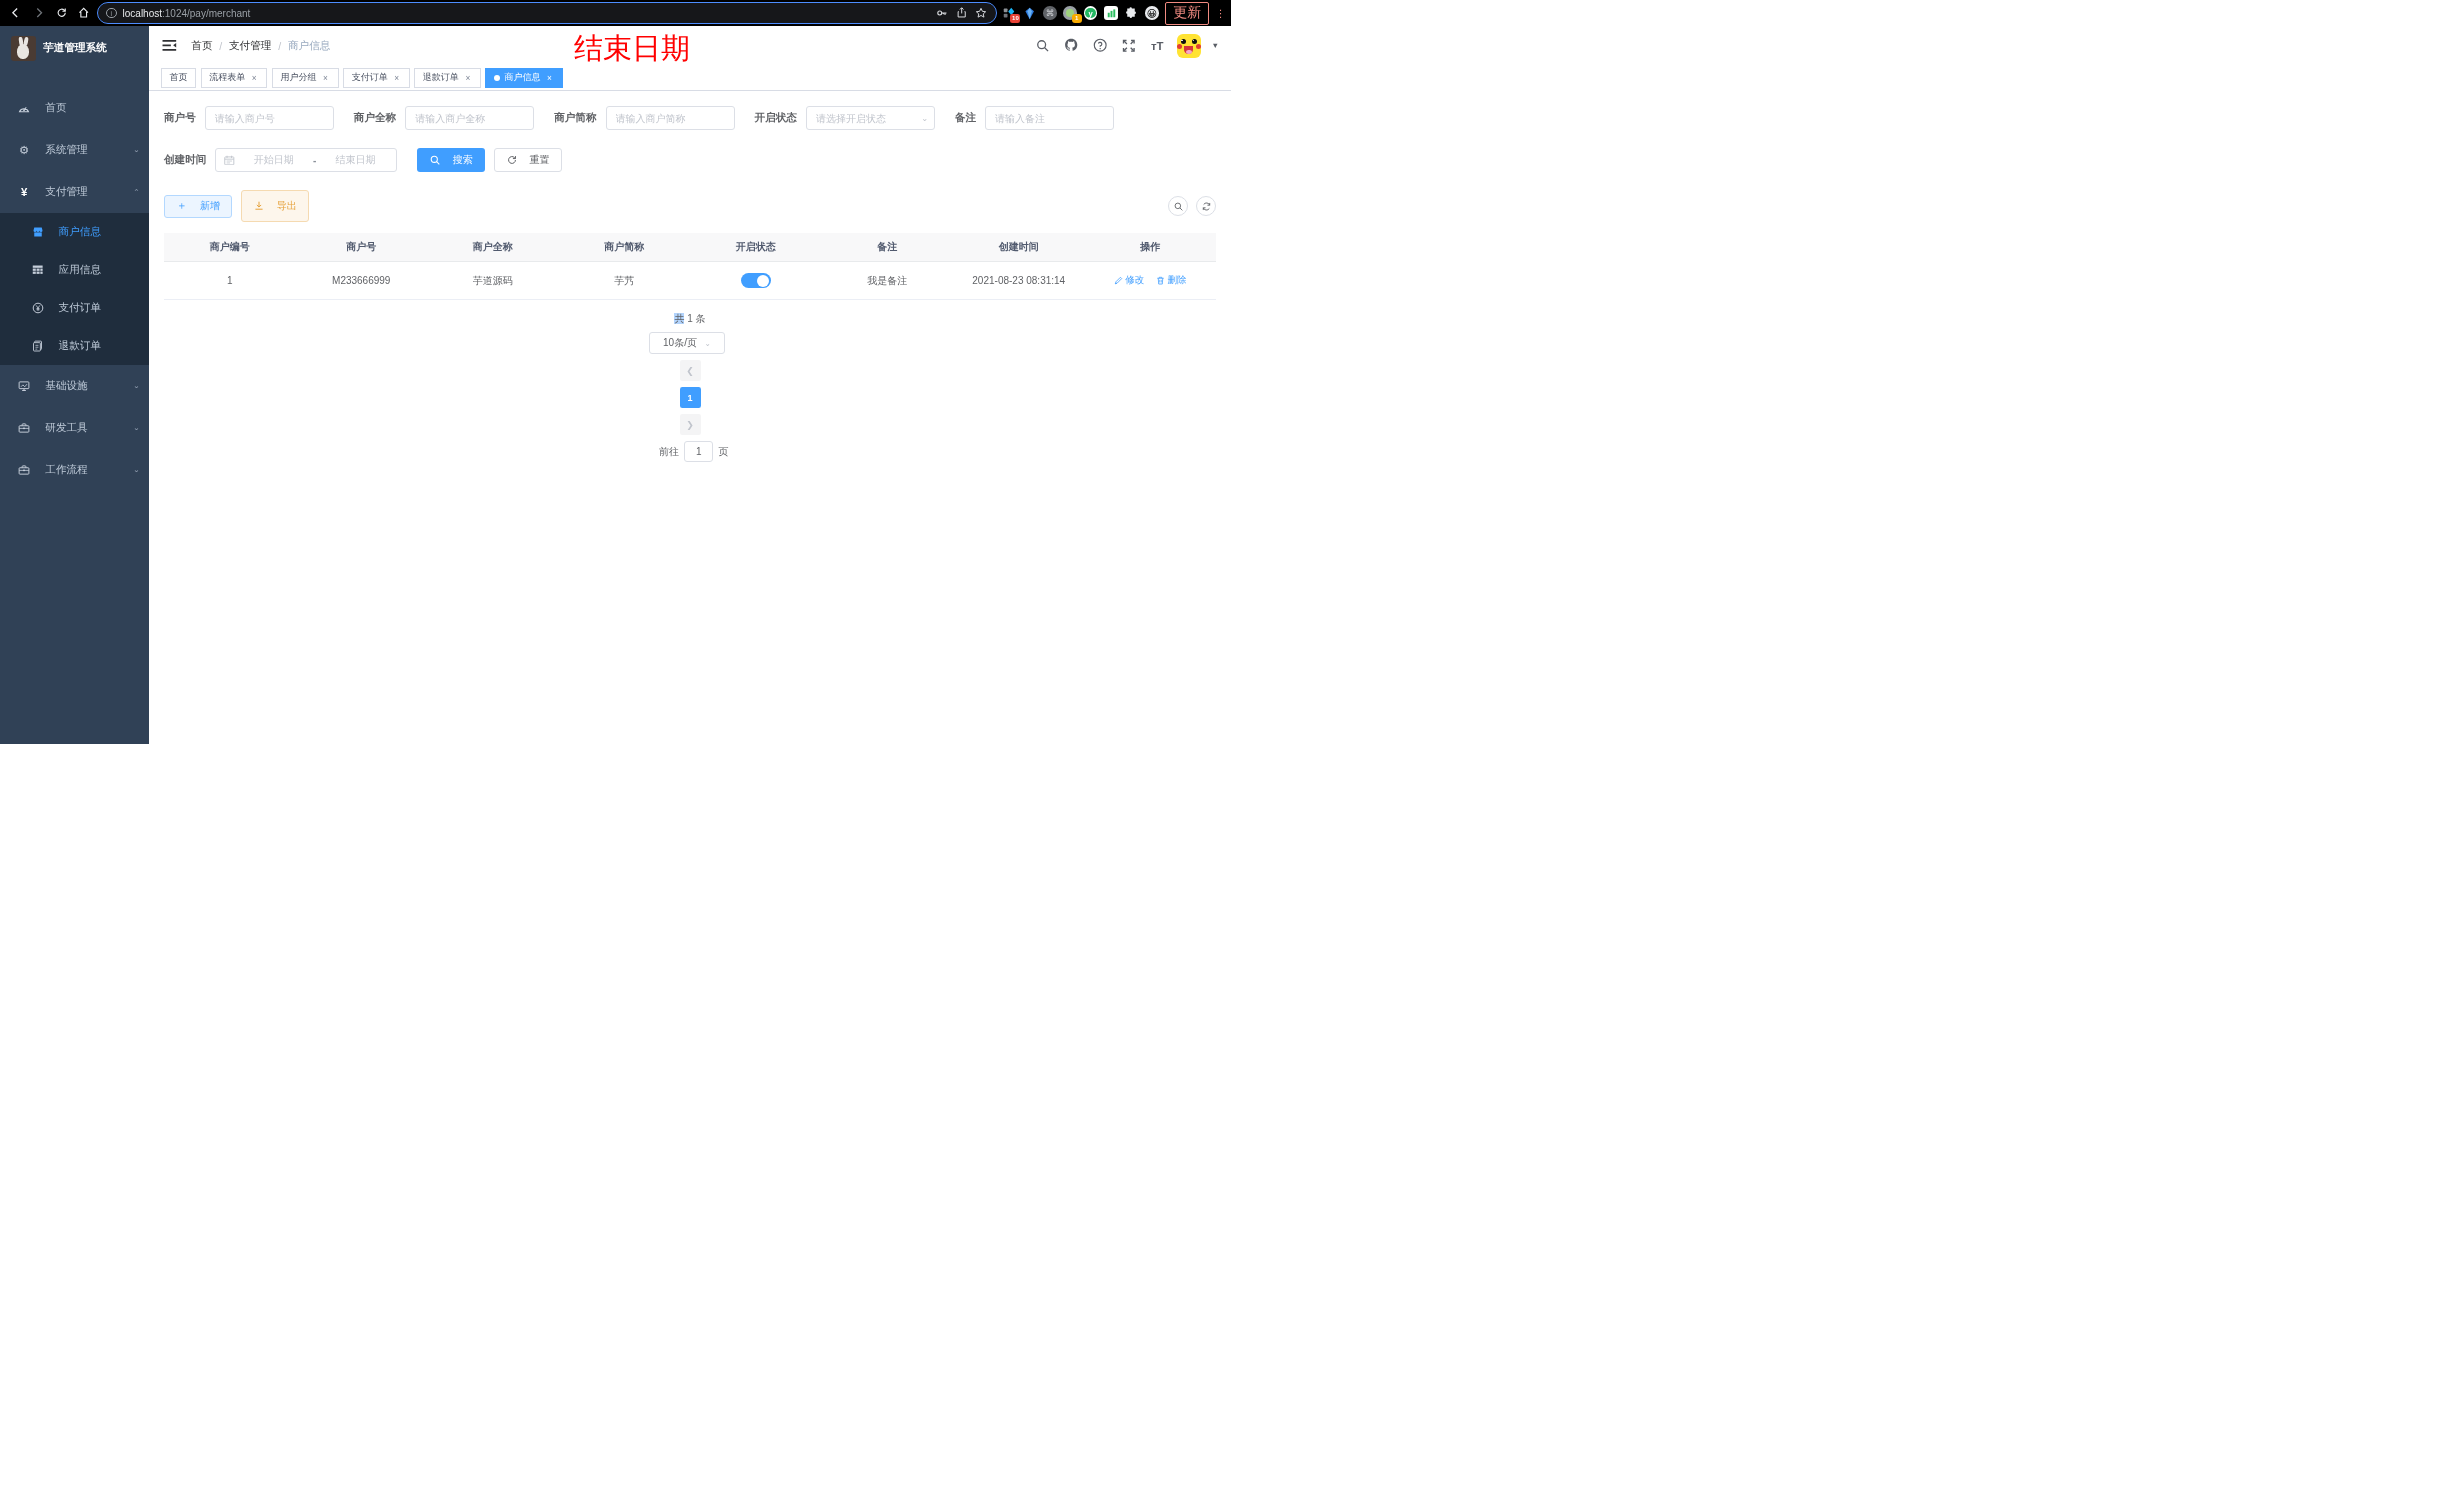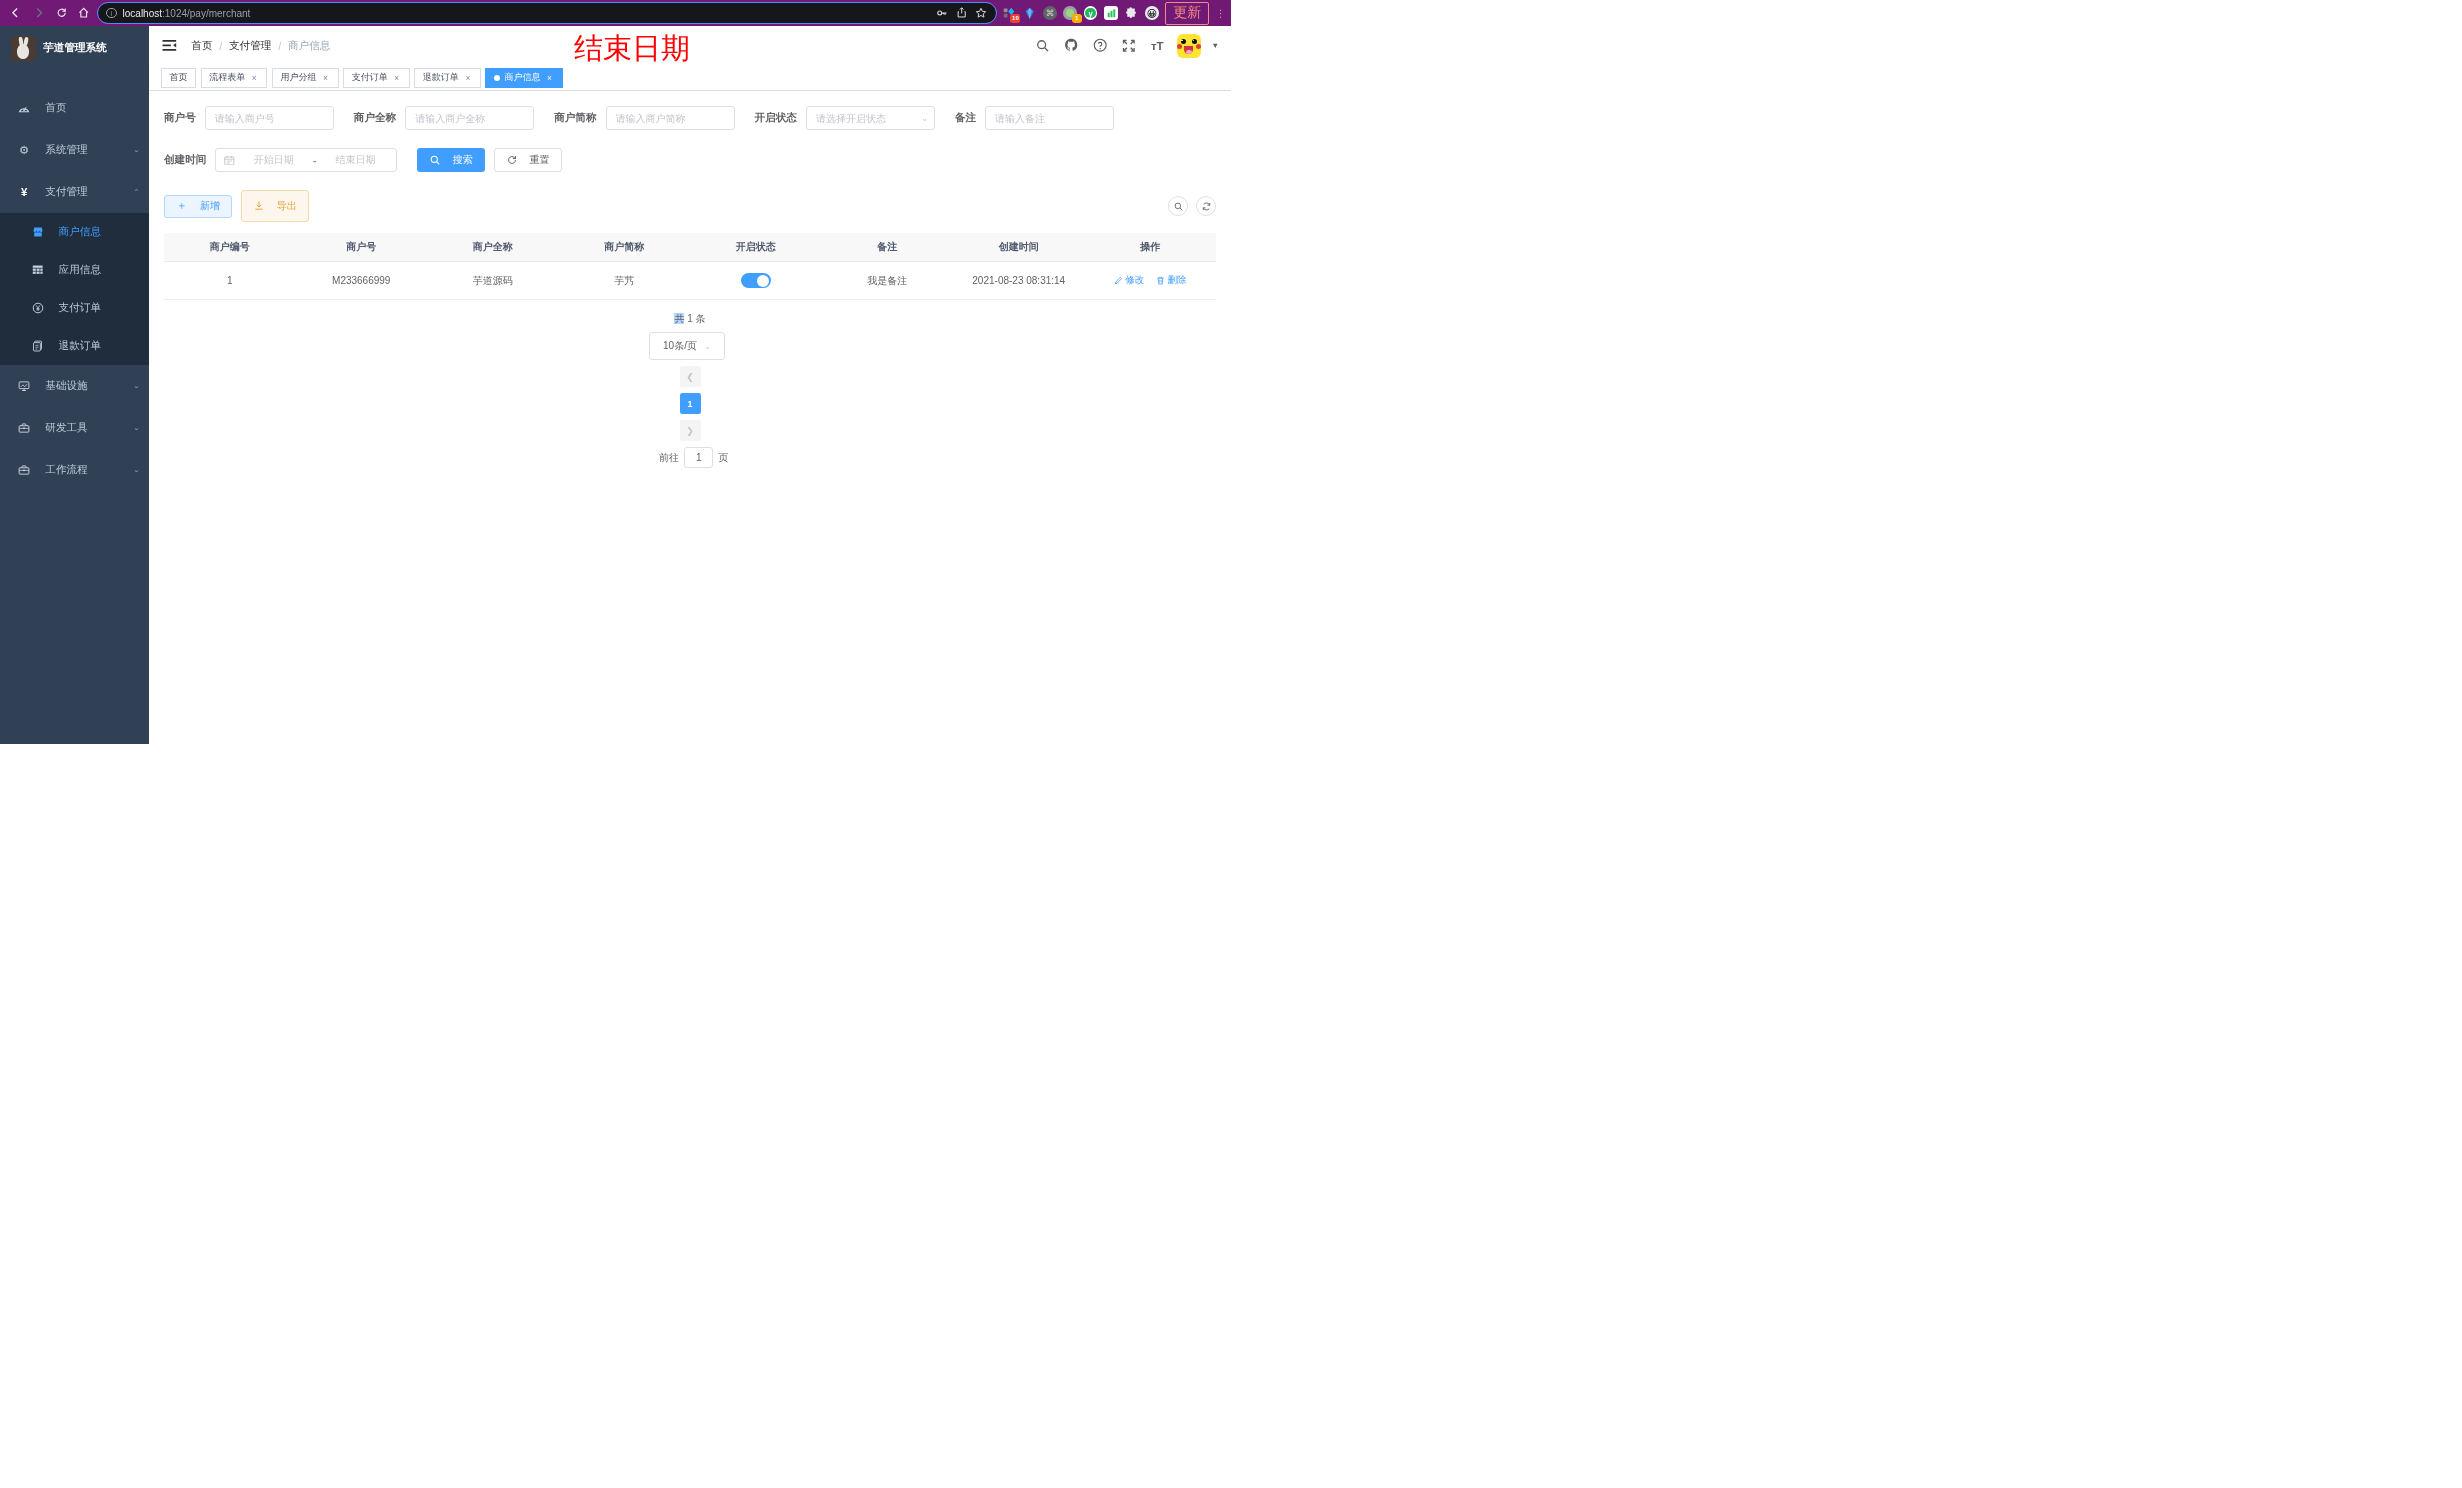--- a/index.html
+++ b/index.html
@@ -1,20 +1,20 @@
 <!DOCTYPE html>
 <html style="font-size:12px"><head>
 <meta charset="utf-8">
 <style>
   * { margin:0; padding:0; box-sizing:border-box; }
   html,body { width:1231px; height:744px; overflow:hidden; }
   body { font-family:"Liberation Sans","DejaVu Sans",sans-serif; background:#fff; }
 
   
-  .chrome { height:26px; background:#701a75; display:flex; align-items:center; padding:0 7.6px; gap:6px; }
+  .chrome { height:26px; background:#000000; display:flex; align-items:center; padding:0 7.6px; gap:6px; }
   .chrome .navbtn { width:16.7px; height:16.7px; display:flex; align-items:center; justify-content:center; color:#e8eaed; font-size:11.4px; cursor:pointer; flex:0 0 auto; }
   .chrome .navbtn.disabled { color:#70757a; }
   .addr { flex:1 1 auto; height:20px; background:#16171a; border-radius:10.6px; outline:1.5px solid #4d8dff; display:flex; align-items:center; padding:0 7.6px; gap:6px; color:#e8eaed; }
   .addr .info-ic { width:10.6px; height:10.6px; border:1.1px solid #9aa0a6; border-radius:50%; color:#9aa0a6; font-size:6.8px; display:flex; align-items:center; justify-content:center; font-style:normal; }
   .addr .url { font-size:10px; white-space:nowrap; flex:1 1 auto; }
   .addr .url .host { color:#e8eaed; }
   .addr .url .rest { color:#9aa0a6; }
   .addr .fieldic { color:#dadce0; font-size:10px; width:13.6px; text-align:center; }
   .extzone { display:flex; align-items:center; gap:6.8px; flex:0 0 auto; }
   .extic { width:13.6px; height:13.6px; border-radius:50%; position:relative; display:flex; align-items:center; justify-content:center; font-size:7.6px; flex:0 0 auto; cursor:pointer; }
@@ -102,21 +102,21 @@
   table.grid th { background:#f8f8f9; color:#515a6e; font-size:10px; font-weight:700; height:29px; text-align:center; border-bottom:0.8px solid #e8eaec; }
   table.grid td { height:38px; text-align:center; font-size:10px; color:#606266; border-bottom:0.8px solid #ebeef5; background:#fff; }
   .toggle { width:30px; height:15px; background:#409eff; border-radius:7.6px; position:relative; display:inline-block; cursor:pointer; vertical-align:middle; }
   .toggle .knob { position:absolute; right:1.5px; top:1.5px; width:12px; height:12px; background:#fff; border-radius:50%; }
   .op-link { color:#409eff; font-size:9.5px; cursor:pointer; display:inline-flex; align-items:center; gap:2.3px; }
   .op-link + .op-link { margin-left:9px; }
 
   
   .pagination { display:flex; align-items:center; justify-content:flex-end; margin-top:12px; gap:6px; font-size:10px; color:#606266;flex-direction:column; }
   .total-hl { background:#b3d4fc; }
-  .page-size { width:76px; height:28px; border:0.8px solid #dcdfe6; border-radius:3px; display:flex; align-items:center; justify-content:center; gap:7.6px; color:#606266; cursor:pointer; margin-right:6px; }
+  .page-size { width:76px; height:22px; border:0.8px solid #dcdfe6; border-radius:3px; display:flex; align-items:center; justify-content:center; gap:7.6px; color:#606266; cursor:pointer; margin-right:6px; }
   .page-size .sel-caret { color:#c0c4cc; font-size:7.6px; }
   .pager-btn { min-width:21px; height:21px; background:#f4f4f5; color:#c0c4cc; border-radius:2.3px; display:flex; align-items:center; justify-content:center; font-size:9px; cursor:pointer; }
   .pager-btn.num { background:#409eff; color:#fff; font-weight:700; }
   .goto { display:flex; align-items:center; gap:5.3px; margin-left:7.6px; }
   .goto input { width:29px; height:21px; border:0.8px solid #dcdfe6; border-radius:3px; text-align:center; font-size:10px; color:#606266; font-family:inherit; }
 
   svg { display:block; }
 </style>
 </head>
 <body>

